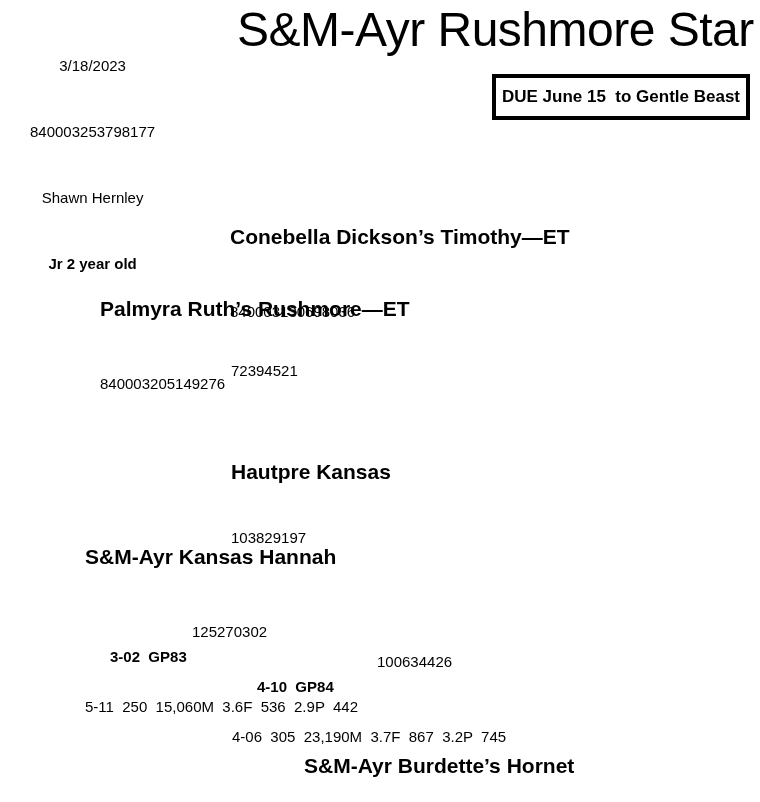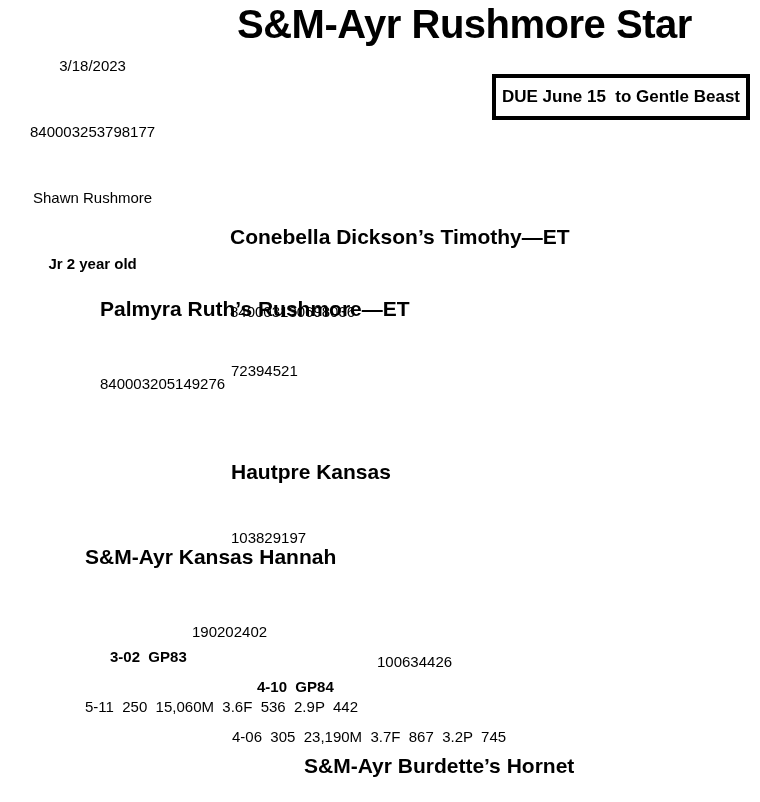--- a/index.html
+++ b/index.html
@@ -21,22 +21,22 @@
     font-size: 15px;
     line-height: 22px;
     white-space: pre;
     text-align: center;
   }
   .hdr .bold-line { font-weight: 700; }
 
   
   .title {
     left: 237px; top: 2px;
-    font-size: 40px;
-    font-weight: 700;
+    font-size: 48px;
+    font-weight: 400;
     letter-spacing: -0.5px;
     white-space: pre;
   }
 
   
   .due-box {
     left: 492px; top: 74px;
     width: 258px; height: 46px;
     border: 4px solid #000000;
     display: flex;
@@ -68,21 +68,21 @@
   .off-b { left: 145px; }
 </style>
 </head>
 <body>
 
 <div class="page">
 
   <div class="abs hdr">
     <div>3/18/2023</div>
     <div>840003253798177</div>
-    <div>Shawn Rushmore</div>
+    <div>Shawn Hernley</div>
     <div class="bold-line">Jr 2 year old</div>
   </div>
 
   <div class="abs title">S&amp;M-Ayr Rushmore Star</div>
 
   <div class="abs due-box">
     <span class="due-text">DUE June 15  to Gentle Beast</span>
   </div>
 
   <div class="abs entry" style="left:230px; top:174px;">
@@ -101,21 +101,21 @@
 
   <div class="abs entry" style="left:231px; top:417px; line-height:22px;">
     <div class="name">Hautpre Kansas</div>
     <div class="reg">103829197</div>
   </div>
 
   <div class="abs entry" style="left:85px; top:494px;">
     <div class="name">S&amp;M-Ayr Kansas Hannah</div>
     <div class="scoreline">
       <span>3-02  GP83</span>
-      <span class="reg2 off-a">190202402</span>
+      <span class="reg2 off-a">125270302</span>
     </div>
     <div class="rec">5-11  250  15,060M  3.6F  536  2.9P  442</div>
   </div>
 
   <div class="abs entry" style="left:232px; top:599px;">
     <div class="scoreline">
       <span>4-10  GP84</span>
       <span class="reg2 off-b">100634426</span>
     </div>
     <div class="rec">4-06  305  23,190M  3.7F  867  3.2P  745</div>

